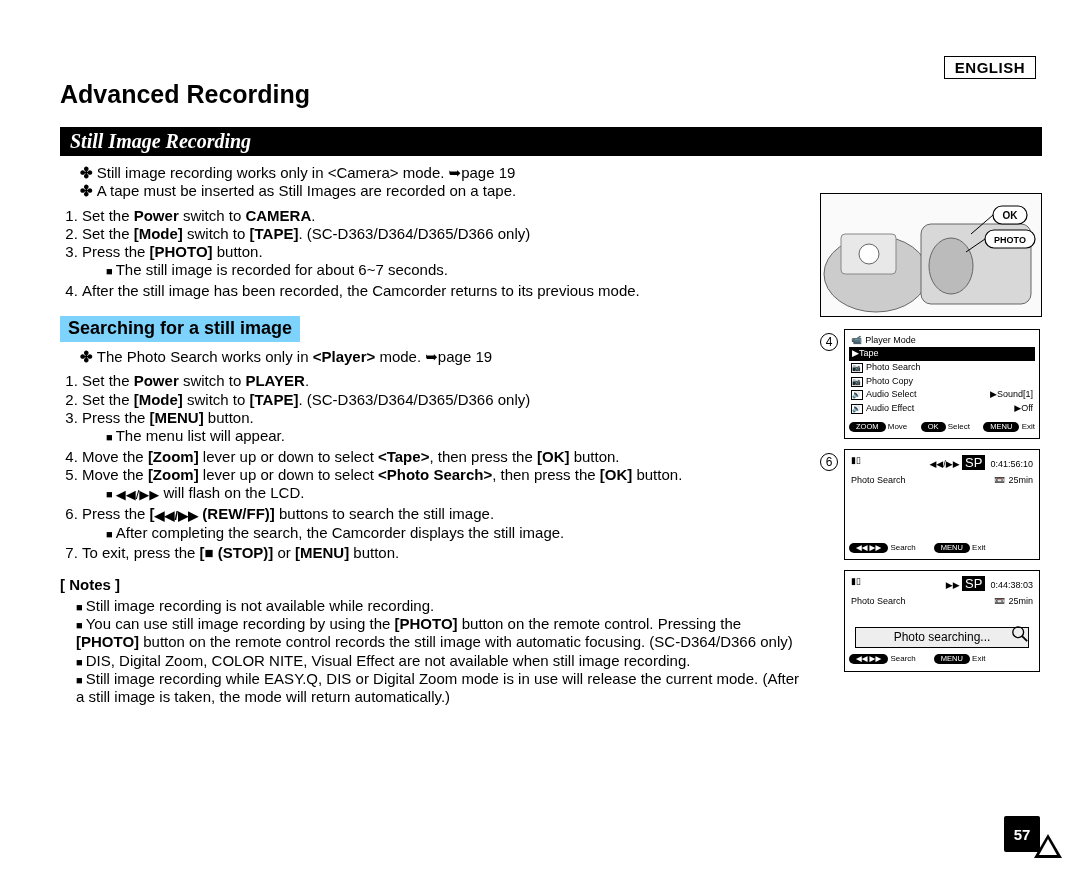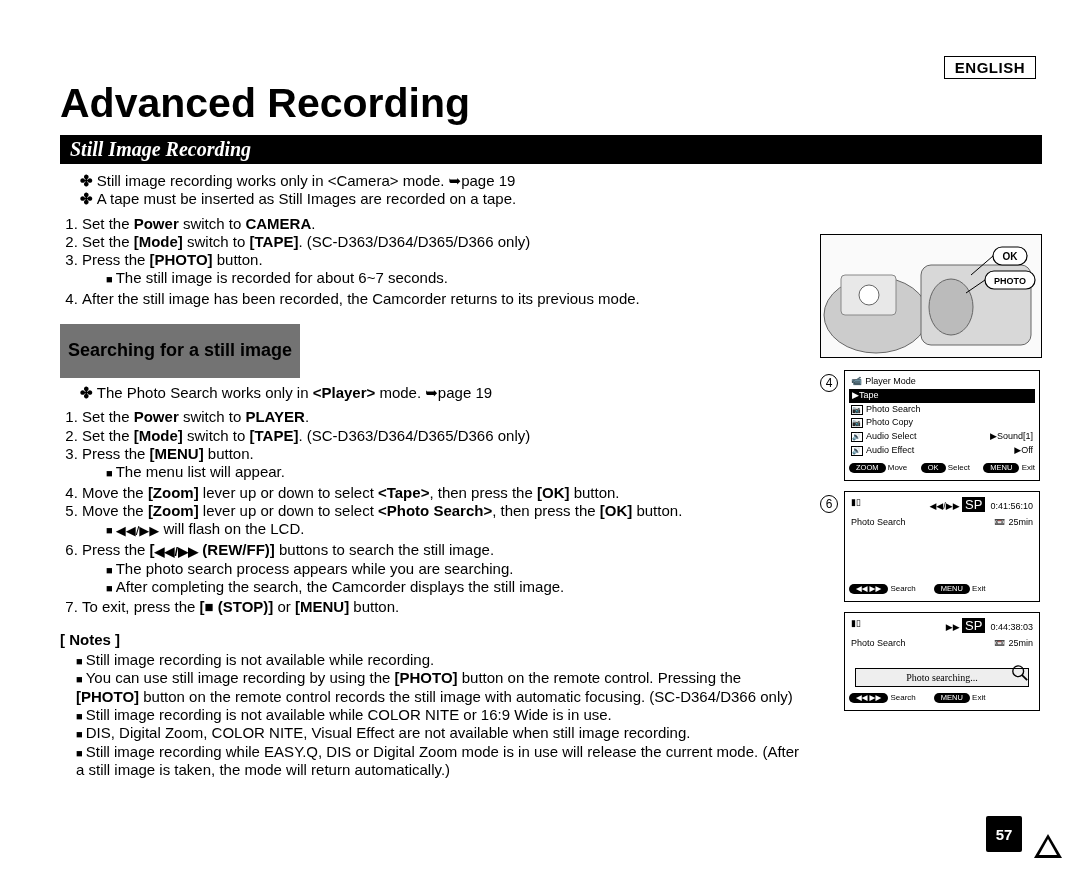--- a/index.html
+++ b/index.html
@@ -17,23 +17,23 @@
     position: absolute;
     top: 56px;
     right: 44px;
     border: 1.5px solid #000;
     padding: 2px 10px;
     font-weight: bold;
     font-size: 15px;
     letter-spacing: 0.5px;
   }
   .page-title {
-    font-size: 41px;
-    font-weight: bold;
-    margin-bottom: 8px;
+    font-size: 25px;
+    font-weight: bold;
+    margin-bottom: 18px;
     margin-top: 30px;
   }
   .section-bar {
     background: #000;
     color: #fff;
     font-style: italic;
     font-weight: bold;
     font-size: 20px;
     font-family: Georgia, 'Times New Roman', serif;
     padding: 3px 10px;
@@ -46,39 +46,39 @@
   }
   .left { flex: 1; font-size: 15px; line-height: 1.22; }
   .right { width: 222px; flex-shrink: 0; }
   ul.bullets { margin: 2px 0 6px 0; padding-left: 20px; list-style: none; }
   ul.bullets > li::before { content: "✤ "; font-weight: bold; }
   ol.steps { margin: 2px 0 6px 0; padding-left: 22px; }
   ol.steps li { margin-bottom: 0; }
   ul.sub { margin: 0 0 2px 0; padding-left: 24px; list-style: none; }
   ul.sub > li::before { content: "■ "; font-size: 11px; }
   .sub-heading {
-    background: #737373;
+    background: #7dd3fc;
     display: inline-block;
-    padding: 16px 8px;
+    padding: 2px 8px;
     font-weight: bold;
     font-size: 18px;
     margin: 10px 12px 4px 0;
   }
   .notes-title { font-weight: bold; margin-top: 14px; font-size: 15px; }
   ul.notes { margin: 2px 0 6px 0; padding-left: 16px; list-style: none; }
   ul.notes > li::before { content: "■ "; font-size: 11px; }
   .btn-glyph {
     display: inline-block;
     vertical-align: -1px;
     font-size: 13px;
   }
   .pagenum {
     position: absolute;
     bottom: 34px;
-    right: 58px;
+    right: 40px;
     width: 36px; height: 36px;
     background: #000;
     color: #fff;
     font-weight: bold;
     font-size: 15px;
     display: flex;
     align-items: center;
     justify-content: center;
     border-radius: 2px;
   }
@@ -159,22 +159,21 @@
     font-size: 7px;
     text-align: center;
     line-height: 8px;
   }
   .searching-msg {
     border: 1px solid #000;
     background: #eee;
     text-align: center;
     padding: 2px 4px;
     margin: 18px 6px 4px 6px;
-    font-size: 10px;
-    font-family: Liberation Serif, serif;
+    font-size: 12px;
   }
   .mag-icon {
     position: absolute;
     right: 10px;
     bottom: 28px;
     width: 18px; height: 18px;
   }
   b { font-weight: bold; }
 </style>
 </head>
@@ -220,32 +219,30 @@
           </ul>
       </li>
       <li>Move the <b>[Zoom]</b> lever up or down to select <b>&lt;Tape&gt;</b>, then press the <b>[OK]</b> button.</li>
       <li>Move the <b>[Zoom]</b> lever up or down to select <b>&lt;Photo Search&gt;</b>, then press the <b>[OK]</b> button.
         <ul class="sub">
             <li><span class="btn-glyph">◀◀/▶▶</span> will flash on the LCD.</li>
           </ul>
       </li>
       <li>Press the <b>[<span class="btn-glyph">◀◀/▶▶</span> (REW/FF)]</b> buttons to search the still image.
         <ul class="sub">
-          <li>The photo search process appears while you are searching.</li>
           <li>After completing the search, the Camcorder displays the still image.</li>
         </ul>
       </li>
       <li>To exit, press the <b>[■ (STOP)]</b> or <b>[MENU]</b> button.</li>
     </ol>
 
     <div class="notes-title">[ Notes ]</div>
     <ul class="notes">
       <li>Still image recording is not available while recording.</li>
       <li>You can use still image recording by using the <b>[PHOTO]</b> button on the remote control. Pressing the <b>[PHOTO]</b> button on the remote control records the still image with automatic focusing. (SC-D364/D366 only)</li>
-      <li>Still image recording is not available while COLOR NITE or 16:9 Wide is in use.</li>
       <li>DIS, Digital Zoom, COLOR NITE, Visual Effect are not available when still image recording.</li>
       <li>Still image recording while EASY.Q, DIS or Digital Zoom mode is in use will release the current mode. (After a still image is taken, the mode will return automatically.)</li>
     </ul>
 
   </div>
 
   <div class="right">
 
     <div class="illus camera-ill">
       <svg viewBox="0 0 220 122" width="220" height="122">

